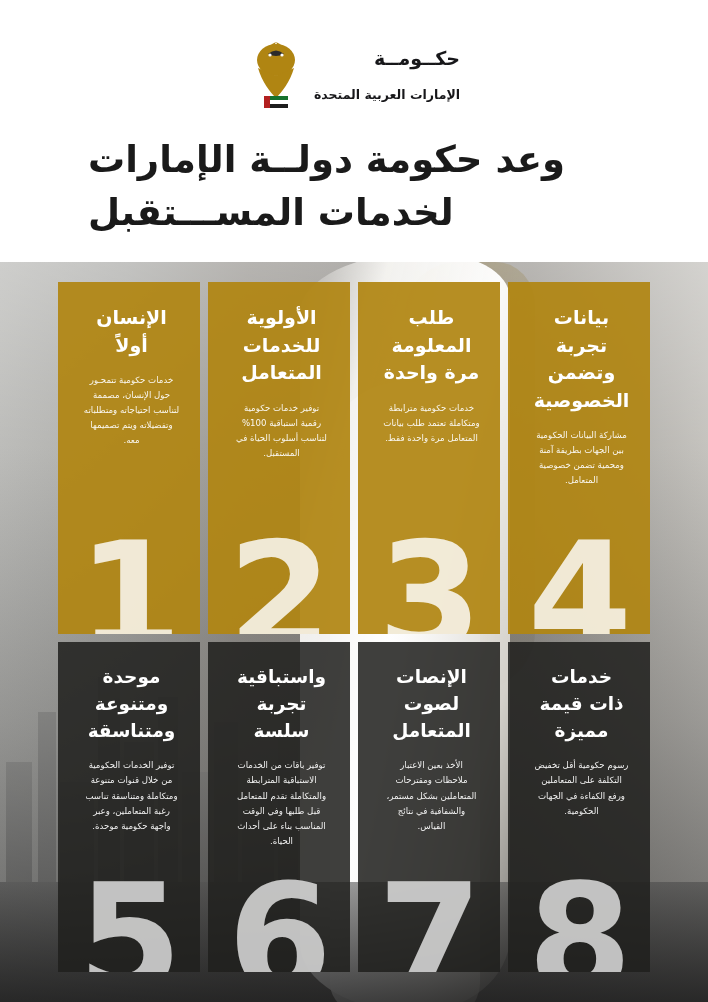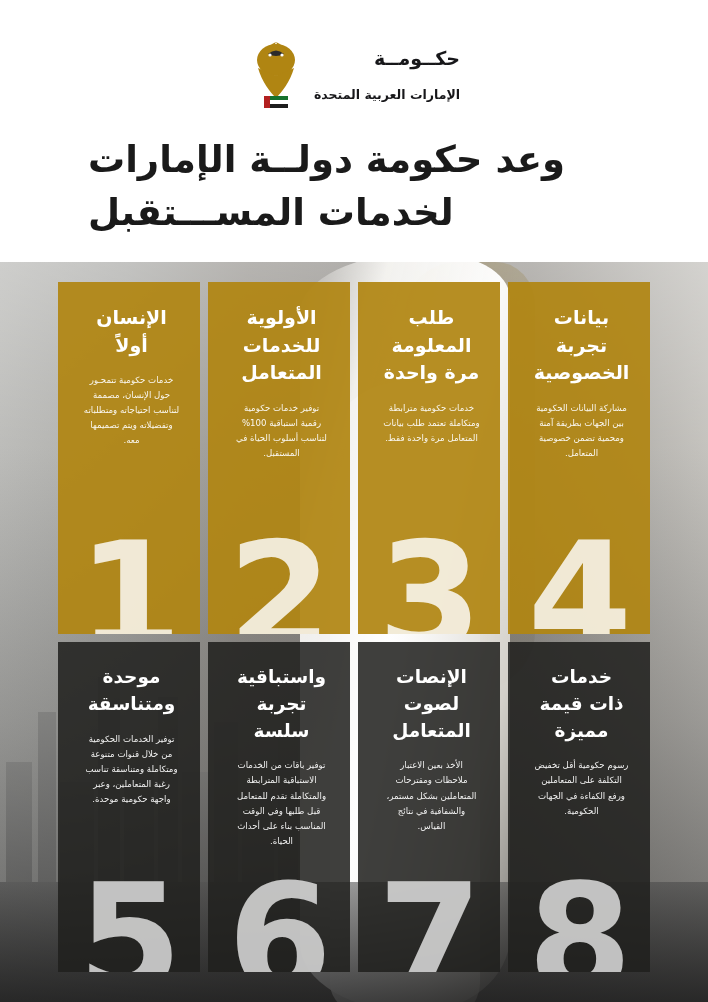--- a/index.html
+++ b/index.html
@@ -170,20 +170,21 @@
     <div class="figure"></div>
     <div class="figure2"></div>
     <div class="road"></div>
   </div>
 
   <div class="grid">
 
     <div class="card gold">
       <div class="ttl">
         <div>بيانات تجربة</div>
+        <div>وتضمن</div>
         <div>الخصوصية</div>
       </div>
       <div class="desc">مشاركة البيانات الحكومية بين الجهات بطريقة آمنة ومحمية تضمن خصوصية المتعامل.</div>
       <div class="num">4</div>
     </div>
 
     <div class="card gold">
       <div class="ttl">
         <div>طلب</div>
         <div>المعلومة</div>
@@ -237,20 +238,21 @@
         <div>واستباقية</div>
         <div>تجربة سلسة</div>
       </div>
       <div class="desc">توفير باقات من الخدمات الاستباقية المترابطة والمتكاملة تقدم للمتعامل قبل طلبها وفي الوقت المناسب بناء على أحداث الحياة.</div>
       <div class="num">6</div>
     </div>
 
     <div class="card dark">
       <div class="ttl">
         <div>موحدة</div>
+        <div>ومتنوعة</div>
         <div>ومتناسقة</div>
       </div>
       <div class="desc">توفير الخدمات الحكومية من خلال قنوات متنوعة ومتكاملة ومتناسقة تناسب رغبة المتعاملين، وعبر واجهة حكومية موحدة.</div>
       <div class="num">5</div>
     </div>
 
   </div>
 </div>
 
 </body></html>

